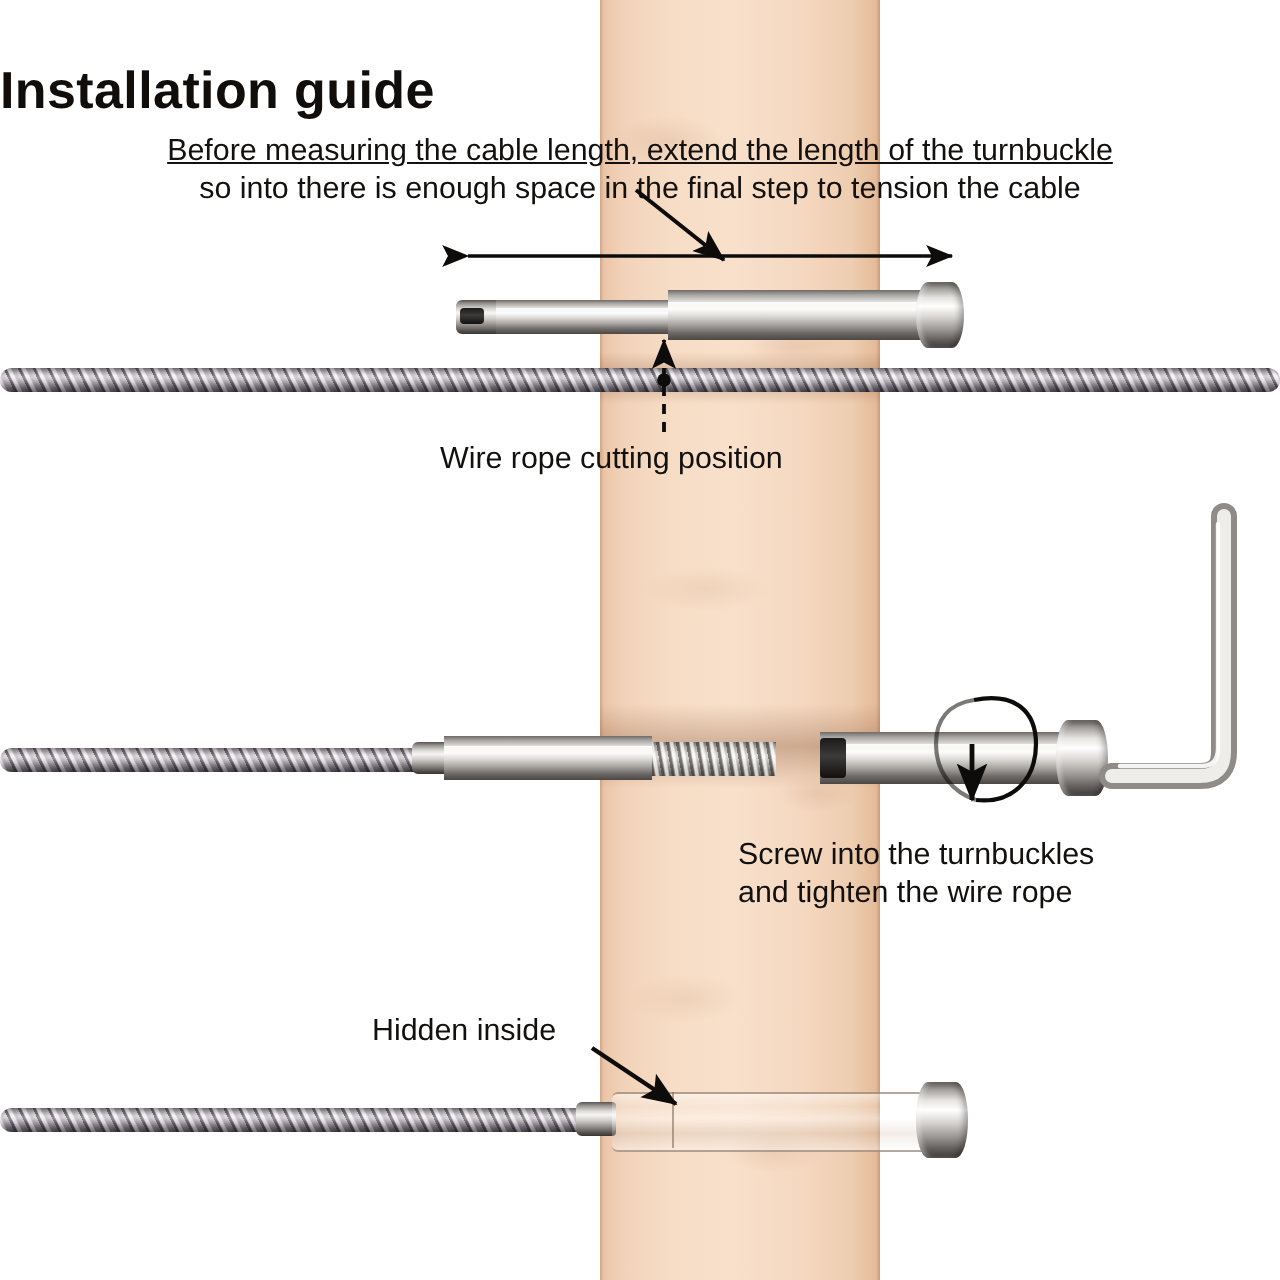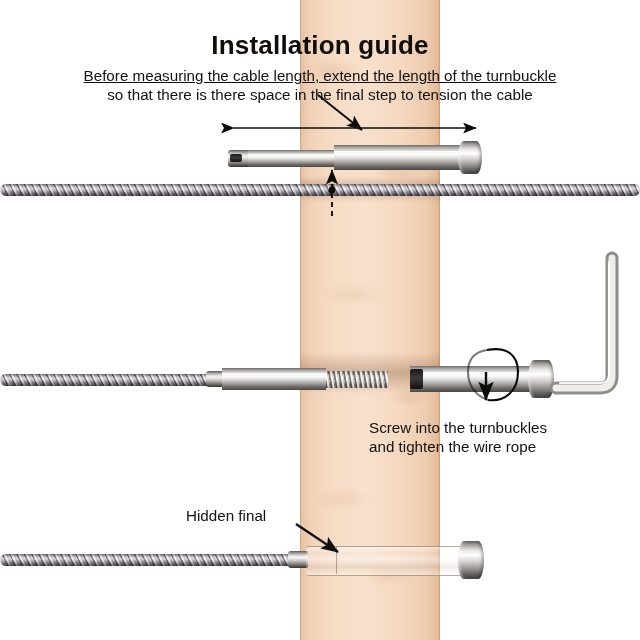--- a/index.html
+++ b/index.html
@@ -20,21 +20,21 @@
   }
   .post-edge-l,.post-edge-r{position:absolute;top:0;height:640px;width:2px;}
   .post-edge-l{background:linear-gradient(90deg,rgba(190,140,105,.55),rgba(190,140,105,0));}
   .post-edge-r{background:linear-gradient(270deg,rgba(186,134,98,.6),rgba(186,134,98,0));}
 
   
   .post-band{position:absolute;background:linear-gradient(180deg,rgba(120,72,44,0),rgba(128,78,48,.34),rgba(120,72,44,0));}
 
   
   .title{
-    position:absolute;left:0;width:640px;text-align:center;
+    position:absolute;left:0;width:640px;text-align:left;
     font-size:26px;font-weight:bold;color:#100d0b;letter-spacing:.2px;
     font-family:"Liberation Sans",sans-serif;
   }
   .subtitle{
     position:absolute;left:0;width:640px;text-align:center;
     font-size:15.2px;color:#131110;line-height:19px;
     font-family:"Liberation Sans",sans-serif;
   }
   .callout{
     position:absolute;font-size:15.2px;color:#131110;line-height:19px;
@@ -104,40 +104,41 @@
   <div class="post" style="left:300px;width:140px;">
     <div class="post-edge-l" style="left:0;"></div>
     <div class="post-edge-r" style="right:0;"></div>
   </div>
 
   <div class="post-band" style="left:300px;width:140px;top:176px;height:26px;"></div>
   <div class="post-band" style="left:300px;width:140px;top:352px;height:42px;"></div>
 
   <div class="title" style="top:30px;">Installation guide</div>
   <div class="subtitle" style="top:66px;text-decoration:underline;">Before measuring the cable length, extend the length of the turnbuckle</div>
-  <div class="subtitle" style="top:85px;">so that there is there space in the final step to tension the cable</div>
+  <div class="subtitle" style="top:85px;">so into there is enough space in the final step to tension the cable</div>
 
   <div class="rope" style="left:0;top:184px;width:640px;">
     <div class="core"></div>
     <div class="strands"></div>
     <div class="shade"></div>
   </div>
 
   <div class="tip" style="left:228px;top:150px;width:22px;height:17px;"></div>
   <div class="bore" style="left:230px;top:154px;width:12px;height:8px;"></div>
   <div class="chrome" style="left:248px;top:150px;width:88px;height:17px;">
     <div class="body"></div>
     <div class="gloss"></div>
   </div>
   <div class="chrome" style="left:334px;top:145px;width:132px;height:25px;">
     <div class="body"></div>
     <div class="gloss"></div>
   </div>
   <div class="cap" style="left:458px;top:141px;width:24px;height:33px;"></div>
 
+  <div class="callout" style="left:220px;top:220px;">Wire rope cutting position</div>
 
   <div class="rope" style="left:0;top:374px;width:214px;">
     <div class="core"></div>
     <div class="strands"></div>
     <div class="shade"></div>
   </div>
 
   <div class="tip" style="left:206px;top:371px;width:18px;height:16px;"></div>
   <div class="chrome" style="left:222px;top:368px;width:104px;height:22px;">
     <div class="body"></div>
@@ -161,21 +162,21 @@
     <div class="core"></div>
     <div class="strands"></div>
     <div class="shade"></div>
   </div>
 
   <div class="tip" style="left:288px;top:551px;width:20px;height:17px;"></div>
   <div class="ghost" style="left:306px;top:546px;width:158px;height:28px;"></div>
   <div class="ghost-line" style="left:336px;top:546px;width:1px;height:28px;"></div>
   <div class="cap" style="left:458px;top:541px;width:26px;height:38px;"></div>
 
-  <div class="callout" style="left:186px;top:506px;">Hidden final</div>
+  <div class="callout" style="left:186px;top:506px;">Hidden inside</div>
 
   <svg class="ovl" viewBox="0 0 640 640">
     <defs>
       <marker id="ah" markerWidth="9" markerHeight="9" refX="7.6" refY="3.2" orient="auto">
         <path d="M0,0 L8,3.2 L0,6.4 L1.7,3.2 z" fill="#0e0c0b"></path>
       </marker>
       <marker id="ahs" markerWidth="8" markerHeight="8" refX="6.6" refY="2.9" orient="auto">
         <path d="M0,0 L7,2.9 L0,5.8 L1.5,2.9 z" fill="#0e0c0b"></path>
       </marker>
     </defs>

